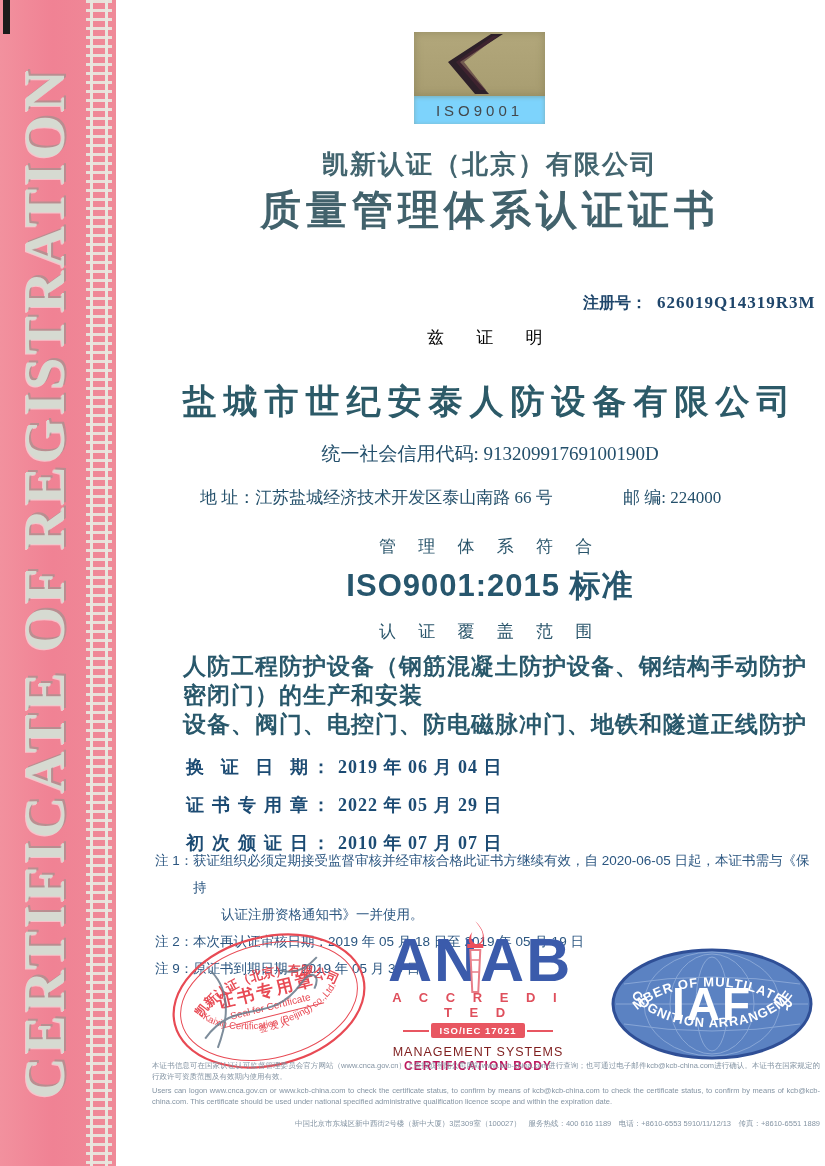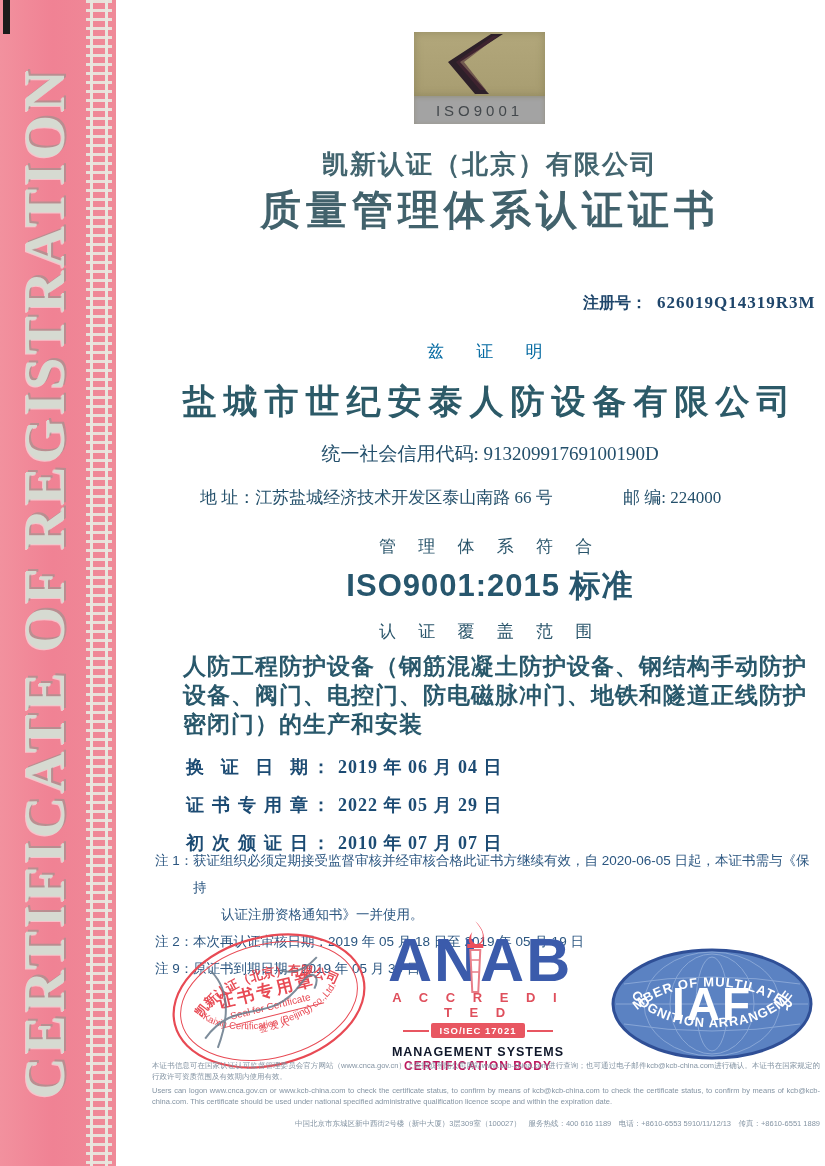--- a/index.html
+++ b/index.html
@@ -21,31 +21,31 @@
   .track { position:absolute; left:86px; top:0; width:26px; height:1166px;
     background:repeating-linear-gradient(to bottom, rgba(232,230,222,.95) 0 3px, rgba(240,130,148,0) 3px 9px); }
   .track::before, .track::after { content:""; position:absolute; top:0; bottom:0; width:3px; background:#e8e6de; }
   .track::before { left:4px; } .track::after { right:4px; }
   .corner-mark { position:absolute; left:3px; top:0; width:7px; height:34px; background:#1c1c1c; }
 
   
   .iso-logo { position:absolute; left:414px; top:32px; width:131px; }
   .iso-box { height:64px; background:linear-gradient(180deg,#b2a77b,#a89d71);
     box-shadow:inset 0 0 8px rgba(90,85,50,.35); position:relative; }
-  .iso-strip { height:28px; background:#a3a3a3; box-shadow:inset 0 1px 4px rgba(120,110,70,.4);
+  .iso-strip { height:28px; background:#7dd3fc; box-shadow:inset 0 1px 4px rgba(120,110,70,.4);
     display:flex; align-items:center; justify-content:center;
     font-family:"Liberation Sans", sans-serif; font-size:15px; letter-spacing:4px; color:#43484c; }
 
   
   .cline { position:absolute; left:150px; width:680px; text-align:center; }
   .org-name { top:147px; font-size:26px; font-weight:bold; color:#43656f; letter-spacing:2px; }
   .cert-title { top:183px; font-size:41px; font-weight:bold; color:#42626c; letter-spacing:5px; }
   .reg-row { position:absolute; left:583px; top:293px; font-size:16px; font-weight:bold; color:#1f466b; }
   .reg-no { font-family:"Liberation Serif", serif; font-size:17px; letter-spacing:1px; margin-left:10px; }
-  .certify { position:absolute; left:427px; top:340px; font-size:17px; letter-spacing:14px; color:#0369a1; }
+  .certify { position:absolute; left:427px; top:326px; font-size:17px; letter-spacing:14px; color:#000000; }
   .company-name { top:379px; font-family:"Liberation Sans", sans-serif; font-size:34px; font-weight:bold;
     color:#2c5a68; letter-spacing:7px; }
   .credit-code { top:441px; font-size:19px; color:#234f6b; }
   .addr-row { position:absolute; left:0; top:486px; width:825px; font-size:17px; color:#24506b; }
   .addr-label { position:absolute; left:200px; white-space:nowrap; }
   .zip-label { position:absolute; left:623px; white-space:nowrap; }
   .conform { top:535px; font-size:17px; letter-spacing:9px; color:#2a556b; }
   .std-name { top:565px; font-size:31px; font-weight:bold; color:#27566d;
     font-family:"Liberation Sans", sans-serif; letter-spacing:1px; }
   .scope-title { top:620px; font-size:17px; letter-spacing:9px; color:#2a556b; }
@@ -70,21 +70,21 @@
   .anab { position:absolute; left:388px; top:936px; width:180px; text-align:center;
     font-family:"Liberation Sans", sans-serif; }
   .anab-word { position:relative; font-size:61px; font-weight:bold; color:#3b5bab; letter-spacing:2px;
     line-height:48px; height:52px; }
   .anab-torch { position:absolute; left:50%; top:-16px; transform:translateX(-58%); }
   .anab-accredited { font-size:13px; letter-spacing:7px; color:#df4f5c; font-weight:bold; margin-top:2px; }
   .anab-stdrow { display:flex; align-items:center; justify-content:center; gap:2px; margin-top:3px; }
   .anab-rule { width:26px; height:2px; background:#e85661; }
   .anab-stdbox { background:#e85661; color:#ffffff; font-size:9.5px; font-weight:bold;
     letter-spacing:1px; padding:2px 9px; border-radius:2px; }
-  .anab-l1 { margin-top:7px; font-size:12.5px; font-weight:bold; color:#0f172a; letter-spacing:1px; }
+  .anab-l1 { margin-top:7px; font-size:12.5px; font-weight:normal; color:#7f1d1d; letter-spacing:1px; }
   .anab-l2 { font-size:12px; font-weight:bold; color:#be185d; letter-spacing:1px;text-align:center; }
   
   .iaf { position:absolute; left:610px; top:948px; width:205px; height:112px; }
 
   
   .fineprint { position:absolute; left:152px; width:668px; color:#8494a3;
     font-family:"Liberation Sans", sans-serif; font-size:7.5px; line-height:10.5px; }
   .fp-just { text-align:justify; }
   .fp-center { text-align:center; }
 </style>
@@ -125,22 +125,22 @@
     <span class="addr-label">地 址：江苏盐城经济技术开发区泰山南路 66 号</span>
     <span class="zip-label">邮 编: 224000</span>
   </div>
 
   <div class="cline conform">管 理 体 系 符 合</div>
   <div class="cline std-name">ISO9001:2015 标准</div>
   <div class="cline scope-title">认 证 覆 盖 范 围</div>
 
   <div class="scope">
     <div>人防工程防护设备（钢筋混凝土防护设备、钢结构手动防护</div>
+    <div>密闭门）的生产和安装</div>
     <div>设备、阀门、电控门、防电磁脉冲门、地铁和隧道正线防护</div>
-    <div>密闭门）的生产和安装</div>
   </div>
 
   <div class="dates">
     <div class="date-row">
       <span class="date-label">换 证 日 期</span>
         <span class="date-colon">：</span>
         <span class="date-value">2019 年 06 月 04 日</span>
     </div>
     <div class="date-row">
       <span class="date-label">证书专用章</span>

